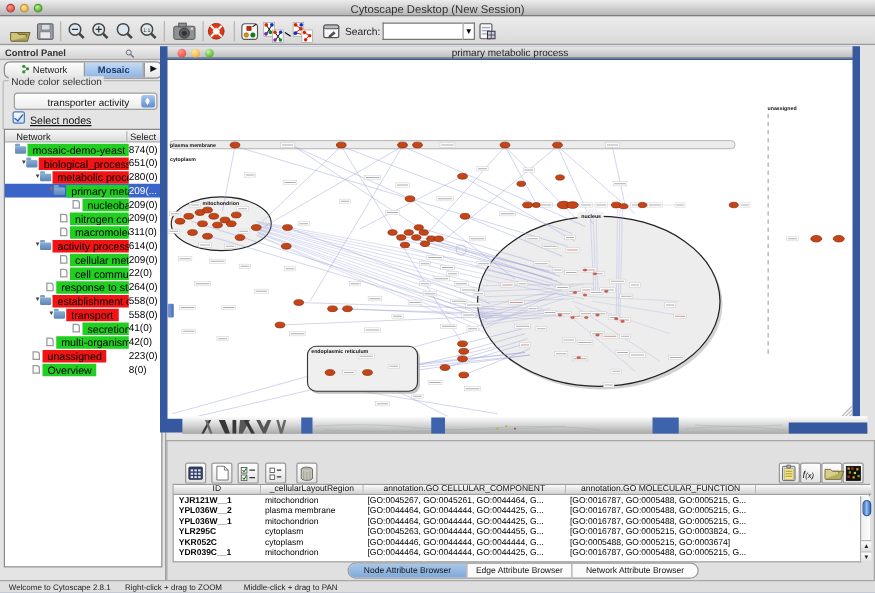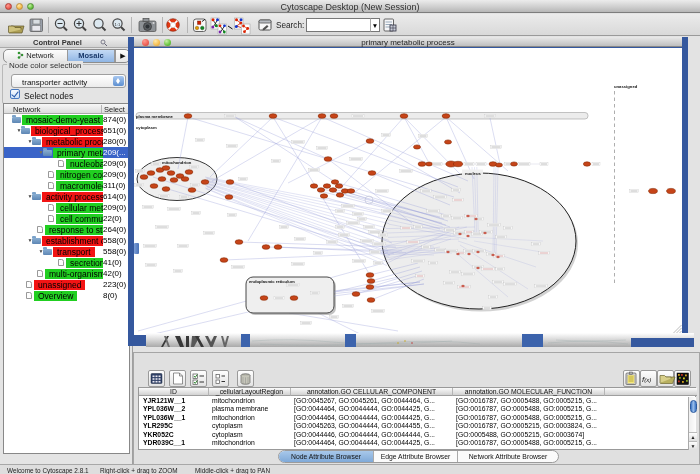--- a/index.html
+++ b/index.html
@@ -10,35 +10,35 @@
 #titlebar .t{position:absolute;width:100%;text-align:center;top:2px;font-size:9px;color:#303030;}
 
 #toolbar{left:0;top:14px;width:700px;height:22px;background:linear-gradient(#ebebeb,#d9d9d9);border-bottom:1px solid #9a9a9a;}
 .sep{position:absolute;top:3px;height:16px;width:1px;background:#b5b5b5;}
 #searchlbl{left:276px;top:6.5px;font-size:8.2px;color:#222;}
 #searchbox{left:306px;top:4px;width:64px;height:14px;background:#fff;border:1px solid #777;border-right:none;}
 #searcharrow{left:370px;top:4px;width:10px;height:14px;background:#fff;border:1px solid #777;border-left:1px solid #aaa;font-size:6.5px;text-align:center;line-height:14px;color:#000;}
 
 #cpanel{left:0;top:37px;width:133px;height:427px;background:#e4e4e4;border-right:1px solid #9f9f9f;}
 #cphead{left:0;top:0;width:133px;height:11px;background:linear-gradient(#efefef,#d3d3d3);border-bottom:1px solid #aaa;}
-#cphead .t{position:absolute;left:4px;top:1px;font-size:7.5px;font-weight:bold;color:#333;margin-left:29px;}
+#cphead .t{position:absolute;left:4px;top:1px;font-size:7.5px;font-weight:bold;color:#333;}
 #cptabs{left:3px;top:12px;width:127px;height:14px;border:1px solid #8d8d8d;border-radius:5px;background:linear-gradient(#fdfdfd,#e6e6e6);overflow:hidden;}
 #tabnet{position:absolute;left:0;top:0;width:63px;height:12px;font-size:7.5px;color:#222;text-align:center;line-height:12px;}
 #tabmosaic{position:absolute;left:63px;top:0;width:48px;height:12px;background:linear-gradient(#c4daf4,#8fb5e4);font-size:7.5px;font-weight:bold;color:#1a3a6b;text-align:center;line-height:12px;border-left:1px solid #999;border-right:1px solid #999;}
 #tabarrow{position:absolute;left:111px;top:0;width:15px;height:12px;text-align:center;font-size:7px;line-height:12px;color:#111;border-left:1px solid #999;}
 #fieldset{left:2px;top:27px;width:128px;height:40px;border:1px solid #b9b9b9;border-radius:2px;}
 #fieldset .lg{position:absolute;left:4px;top:-4.5px;background:#e4e4e4;padding:0 2px;font-size:8px;color:#333;}
 #combo{position:absolute;left:8px;top:9px;width:115px;height:14px;background:linear-gradient(#fff,#ececec);border:1px solid #9f9f9f;border-radius:3px;}
-#combo .t{position:absolute;left:10px;top:2.5px;font-size:8px;color:#111;}
+#combo .t{position:absolute;left:26px;top:2.5px;font-size:8px;color:#111;}
 #combo .stepper{position:absolute;right:1px;top:1px;width:11px;height:10px;background:linear-gradient(#a8c8f0,#5d8fd0);border-radius:2px;}
 #combo .stepper:before{content:"";position:absolute;left:3px;top:2px;border-left:2.5px solid transparent;border-right:2.5px solid transparent;border-bottom:3px solid #fff;}
 #combo .stepper:after{content:"";position:absolute;left:3px;bottom:2px;border-left:2.5px solid transparent;border-right:2.5px solid transparent;border-top:3px solid #fff;}
 #checkbox{left:10px;top:52px;width:10px;height:10px;background:linear-gradient(#f8fbff,#cfe2f8);border:1.2px solid #4a7ac0;border-radius:2px;}
 #checkbox:before{content:"";position:absolute;left:2.2px;top:-0.5px;width:3.2px;height:6px;border:solid #2a5aaa;border-width:0 1.6px 1.6px 0;transform:rotate(38deg);}
-#cklbl{left:24px;top:53.5px;font-size:8.5px;color:#111;}
+#cklbl{left:24px;top:53.5px;font-size:8.5px;color:#111;text-decoration:underline;}
 #tree{left:3px;top:66px;width:127px;height:351px;background:#fff;border:1px solid #888;}
 #treehead{position:absolute;left:0;top:0;width:125px;height:10px;background:linear-gradient(#f7f7f7,#dcdcdc);border-bottom:1px solid #aaa;}
 #treehead .n1{position:absolute;left:9px;top:1px;font-size:7.5px;color:#222;}
 #treehead .n2{position:absolute;left:100px;top:1px;font-size:7.5px;color:#222;}
 #treehead .sep{left:97px;top:1px;height:8px;}
 .trow{position:absolute;left:0;width:125px;height:11px;}
 .trow .tri{position:absolute;top:2.5px;font-size:5px;color:#444;line-height:5px;}
 .trow .fold{position:absolute;top:2.5px;width:9px;height:6.5px;background:linear-gradient(#89aed2,#5d86b4);border-radius:1px;}
 .trow .fold:before{content:"";position:absolute;left:0;top:-1.5px;width:4px;height:2px;background:#7ba2c9;border-radius:1px 1px 0 0;}
 .trow .file{position:absolute;top:1.5px;width:5.5px;height:7.5px;background:#fdfdfd;border:0.8px solid #999;border-radius:0 2.5px 0 0;}

